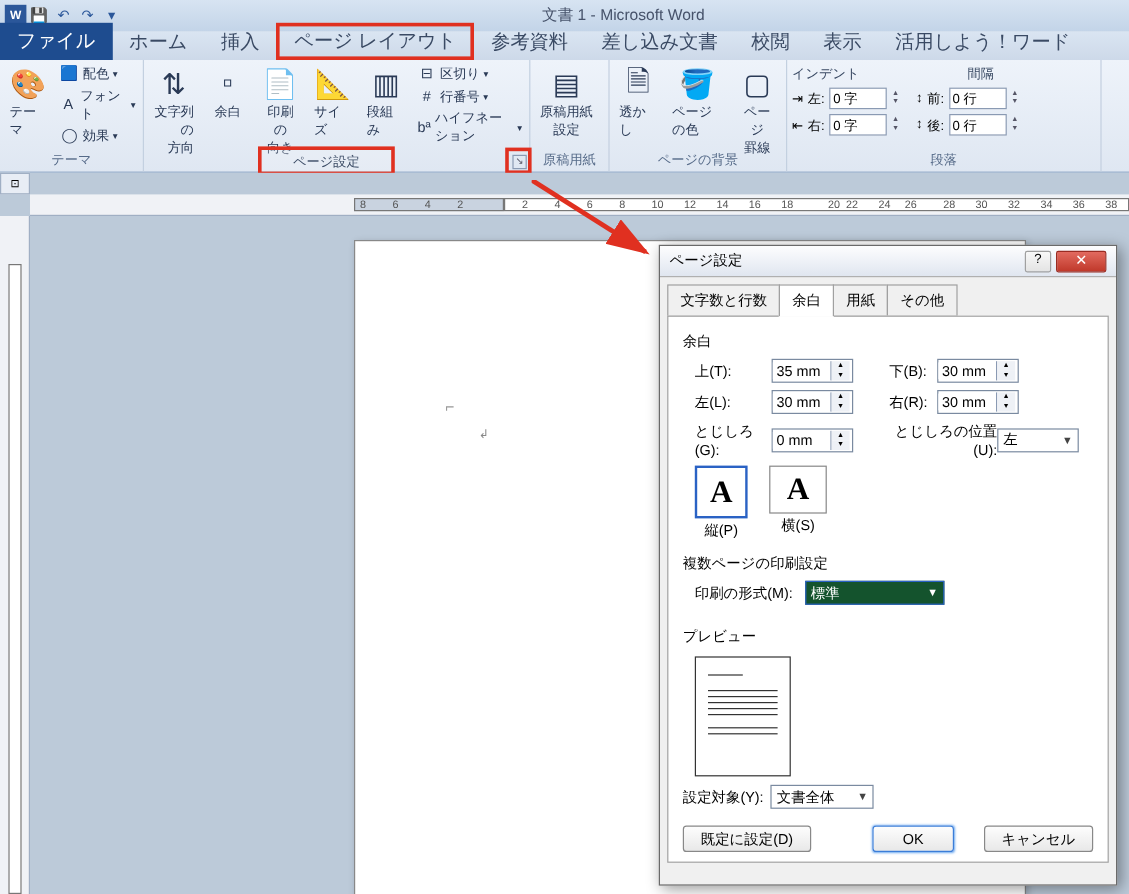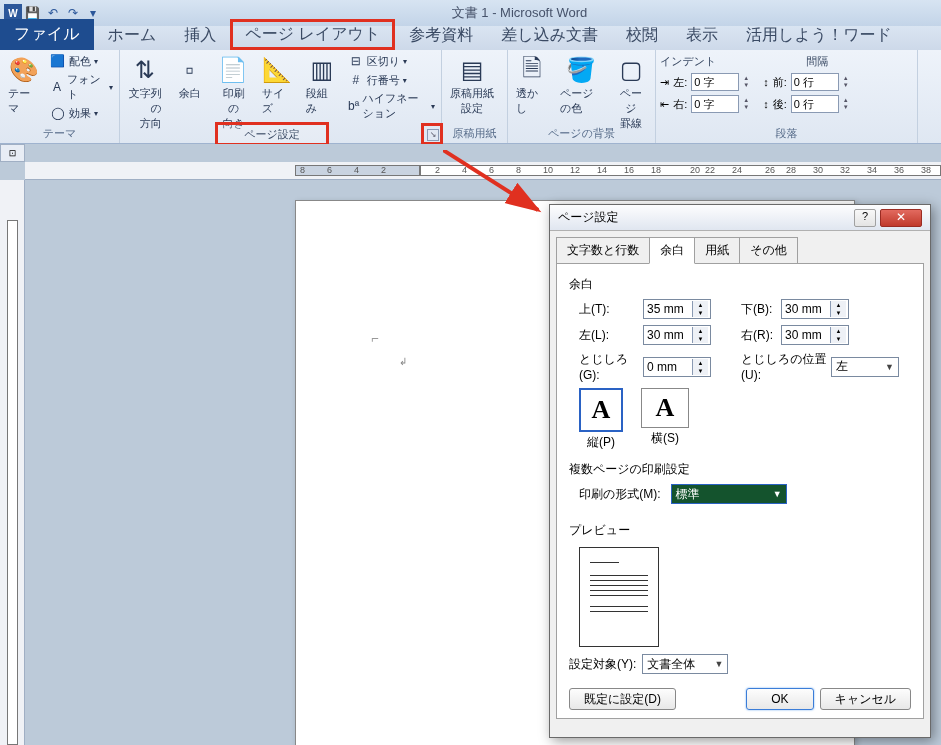--- a/index.html
+++ b/index.html
@@ -74,21 +74,21 @@
     .orient-opt.selected .orient-box { border: 2px solid #2a62c4; }
     .orient-letter { font-family: serif; font-size: 26px; font-weight: bold; }
     .orient-box.landscape .orient-letter { transform: none; }
     .orient-box.landscape { width: 48px; height: 40px; }
     .print-format { display: flex; align-items: center; padding-left: 10px; gap: 10px; }
     .print-format .sel { width: 116px; background: #14532d; color: #fff; border-color: #2a62c4; }
     .preview-box { border: 1px solid #333; width: 80px; height: 100px; margin: 8px 0 0 10px; background: #fff; padding: 14px 10px; }
     .preview-line { border-top: 1px solid #333; margin-bottom: 4px; }
     .apply-row { position: absolute; bottom: 44px; left: 12px; display: flex; align-items: center; gap: 6px; font-size: 12px; }
     .apply-row .sel { width: 86px; }
-    .dlg-buttons { position: absolute; bottom: 8px; left: 12px; right: 12px; display: flex; align-items: center; }
+    .dlg-buttons { position: absolute; bottom: 8px; left: 12px; right: 12px; display: flex; align-items: center; gap: 19px; }
     .dlg-btn { height: 22px; padding: 0 14px; border: 1px solid #888; background: linear-gradient(to bottom,#fdfdfd,#e8e8e8); font-size: 12px; border-radius: 3px; cursor: pointer; }
     .dlg-btn.ok { border: 1px solid #3b7dd8; box-shadow: 0 0 2px #6aa8f0; margin-left: auto; margin-right: 6px; padding: 0 24px; }
     .ruler-ticks { position: relative; height: 100%; width: 100%; }
     .ruler-white { position: absolute; left: 395px; right: 0; top: 3px; bottom: 3px; background: #fff; border: 1px solid #777; }
     .ruler-gray { position: absolute; left: 270px; width: 125px; top: 3px; bottom: 3px; background: #c9d3e0; border: 1px solid #777; }
   </style>
 </head>
 <body>
 
 <div class="titlebar">
@@ -358,21 +358,21 @@
     <div class="form-row">
       <label>とじしろ(G):</label>
       <div class="field">
           <input value="0 mm" style="">
           <div class="spin">
             <span>▲</span>
             <span>▼</span>
           </div>
         </div>
       <div class="gap"></div>
-      <label style="width:100px;">とじしろの位置(U):</label>
+      <label style="width:100px;text-align:right;">とじしろの位置(U):</label>
       <div class="sel" style="width:68px;">
           <span>左</span>
           <span class="dd">▼</span>
         </div>
     </div>
 
     <div class="orientation">
       <div class="orient-opt selected">
         <div class="orient-box">
             <span class="orient-letter">A</span>
@@ -437,20 +437,20 @@
     <span style="position: absolute; left: 189px;">6</span>
     <span style="position: absolute; left: 216px;">8</span>
     <span style="position: absolute; left: 243px;">10</span>
     <span style="position: absolute; left: 270px;">12</span>
     <span style="position: absolute; left: 297px;">14</span>
     <span style="position: absolute; left: 324px;">16</span>
     <span style="position: absolute; left: 351px;">18</span>
     <span style="position: absolute; left: 390px;">20</span>
     <span style="position: absolute; left: 405px;">22</span>
     <span style="position: absolute; left: 432px;">24</span>
-    <span style="position: absolute; left: 465px;">26</span>
+    <span style="position: absolute; left: 454px;">26</span>
     <span style="position: absolute; left: 486px;">28</span>
     <span style="position: absolute; left: 513px;">30</span>
     <span style="position: absolute; left: 540px;">32</span>
     <span style="position: absolute; left: 567px;">34</span>
     <span style="position: absolute; left: 594px;">36</span>
     <span style="position: absolute; left: 621px;">38</span>
   </div>
 
 </body></html>

